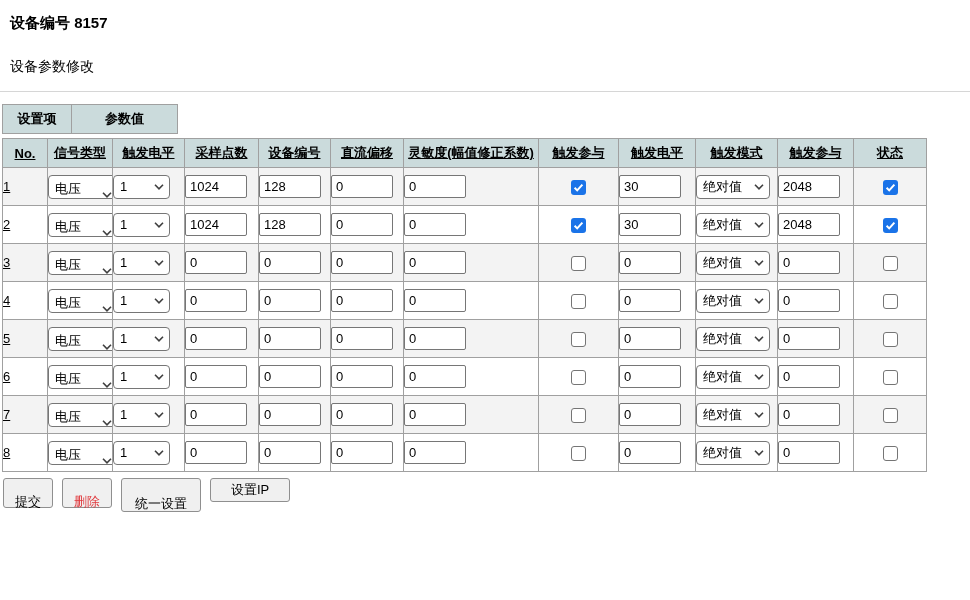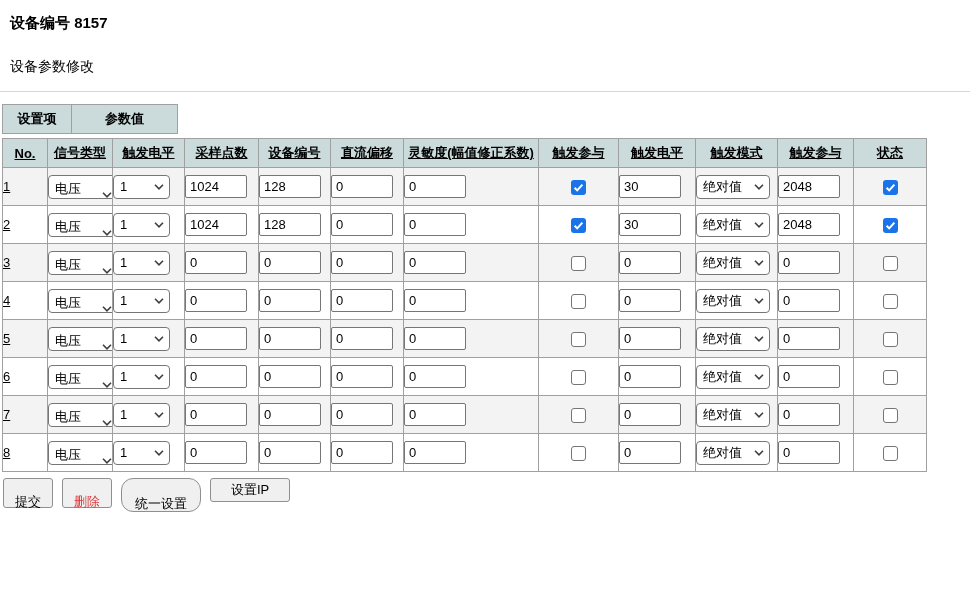--- a/index.html
+++ b/index.html
@@ -66,21 +66,21 @@
   .checkbox.unchecked{ background:#fff; border:1px solid #757575; }
   .checkbox svg{ display:block; margin:2px auto 0; }
 
   .buttons{ display:flex; gap:9px; margin:6px 0 0 3px; }
   .buttons button{
     height:24px; background:#f0f0f0; border:1px solid #8f8f8f; border-radius:3px;
     padding:14px 11px; font-size:13px; color:#000; cursor:pointer;
     font-family:"Liberation Sans","DejaVu Sans",sans-serif;
   }
   .buttons button.danger{ color:var(--delete-red); }
-  .buttons button:nth-child(3){ padding:16px 13px;border-radius:12px; }
+  .buttons button:nth-child(3){ padding:16px 13px; }
   .buttons button:nth-child(4){ padding:0 20px; }
 </style>
 </head>
 <body>
 
 <h1 class="page-title">设备编号 8157</h1>
 <div class="page-subtitle">设备参数修改</div>
 <hr class="divider">
 
 <table class="settings">

